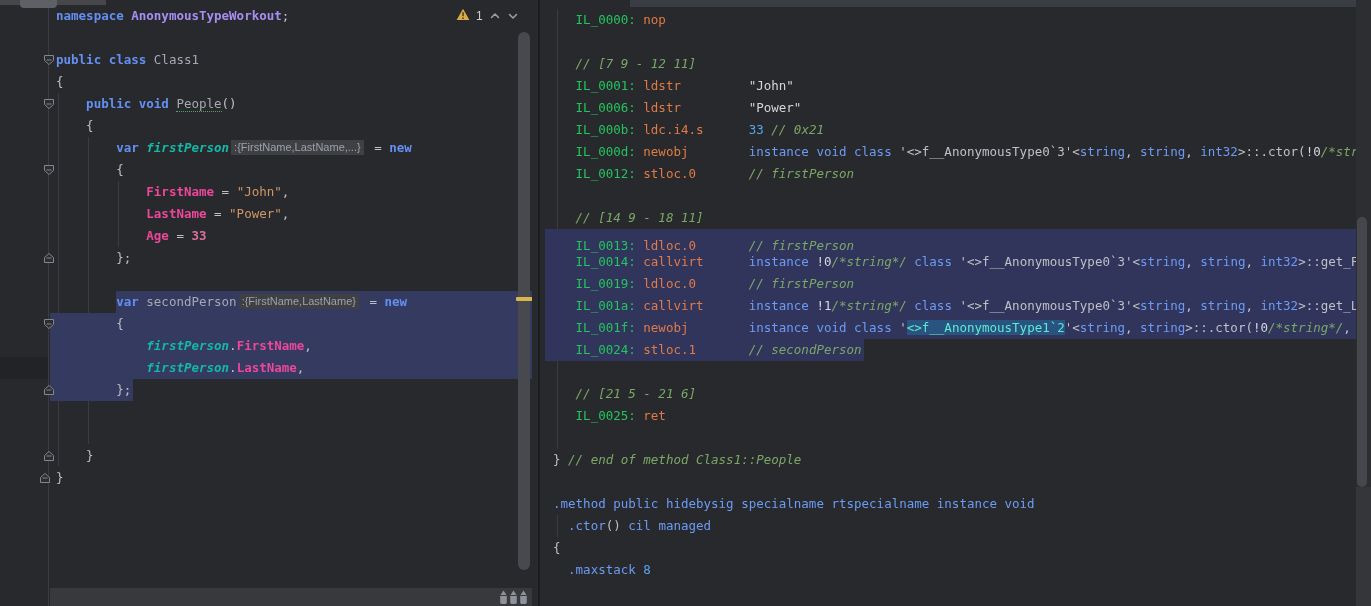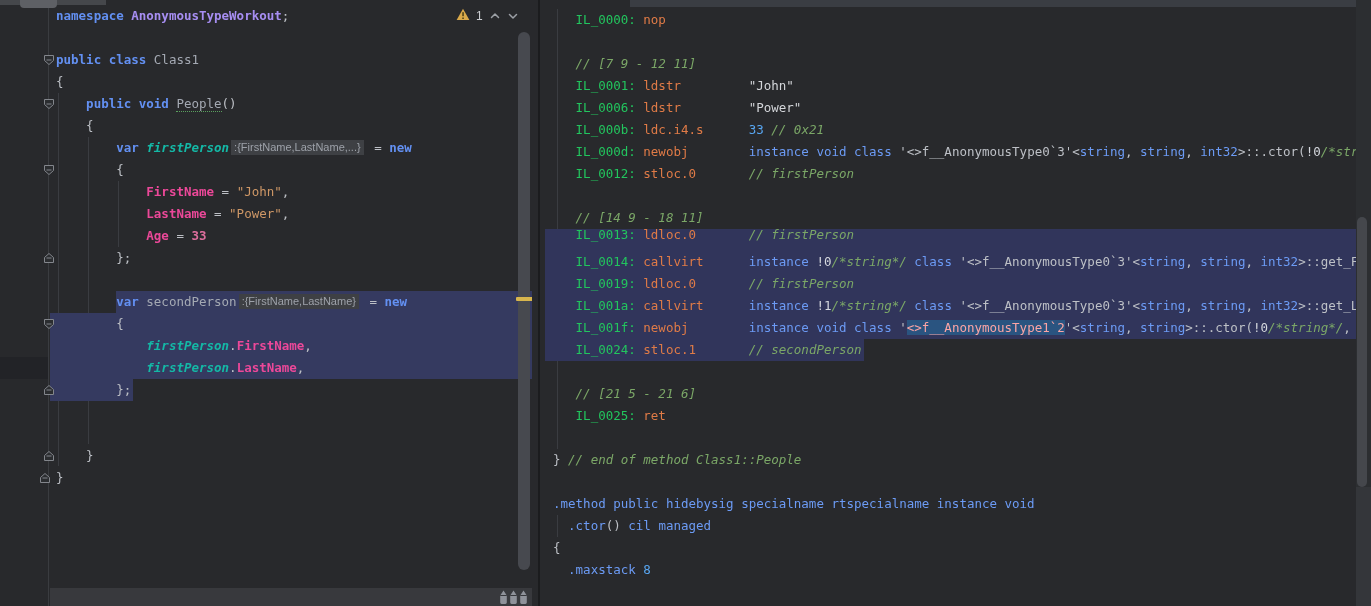--- a/index.html
+++ b/index.html
@@ -25,21 +25,21 @@
          font-family:"Liberation Sans",sans-serif;font-size:11px;padding:0 3px;margin:0 3px 0 2px;
          border-radius:0;background:#3e4044;color:#9da1a9;vertical-align:middle;}
   
   .lbl{color:#22c55e;}
   .op{color:#e07b47;text-align:right;}
   .kw2{color:#6c9bf5;}
   .wh{color:#d5d8de;}
   .str2{color:#d4d6da;}
   .num2{color:#58a6f2;}
   .cm{color:#7ba767;font-style:italic;}
-  .hl{color:#fca5a5;background:#2a5480;border-radius:0;}
+  .hl{color:#5eead4;background:#2a5480;border-radius:0;}
   
   .sel{position:absolute;z-index:1;}
   .sel-left{background:#353a60;}
   .sel-right{background:#31355b;}
   .guide{position:absolute;width:1px;background:#3a3c41;z-index:0;}
   #gutter-line{position:absolute;left:48px;top:0;width:1px;height:606px;background:#3a3c40;z-index:1;}
   #caret-gutter-band{position:absolute;left:0;top:357px;width:48px;height:22px;background:#222327;z-index:0;}
   .fold{position:absolute;width:12px;height:12px;z-index:3;cursor:pointer;}
   #left-scroll-thumb{position:absolute;left:518px;top:32px;width:12px;height:538px;border-radius:6px;
                      background:#47494f;z-index:5;}
@@ -194,21 +194,21 @@
 
     <div id="right-code">
         <div class="line" style="top: 9px; left: 11px;"><span class="lbl">   IL_0000: </span><span class="op">nop</span></div>
         <div class="line" style="top: 53px; left: 11px;"><span class="cm">   // [7 9 - 12 11]</span></div>
         <div class="line" style="top: 75px; left: 11px;"><span class="lbl">   IL_0001: </span><span class="op">ldstr</span><span class="str2">         "John"</span></div>
         <div class="line" style="top: 97px; left: 11px;"><span class="lbl">   IL_0006: </span><span class="op">ldstr</span><span class="str2">         "Power"</span></div>
         <div class="line" style="top: 119px; left: 11px;"><span class="lbl">   IL_000b: </span><span class="op">ldc.i4.s</span><span class="num2">      33</span><span class="cm"> // 0x21</span></div>
         <div class="line" style="top: 141px; left: 11px;"><span class="lbl">   IL_000d: </span><span class="op">newobj</span><span class="kw2">        instance void class</span><span class="pn"> '&lt;&gt;f__AnonymousType0`3'&lt;</span><span class="kw2">string</span><span class="pn">, </span><span class="kw2">string</span><span class="pn">, </span><span class="kw2">int32</span><span class="pn">&gt;::.ctor(</span><span class="wh">!0</span><span class="cm">/*string*/</span></div>
         <div class="line" style="top: 163px; left: 11px;"><span class="lbl">   IL_0012: </span><span class="op">stloc.0</span><span class="cm">       // firstPerson</span></div>
         <div class="line" style="top: 207px; left: 11px;"><span class="cm">   // [14 9 - 18 11]</span></div>
-        <div class="line" style="top: 224px; left: 11px;"><span class="lbl">   IL_0013: </span><span class="op">ldloc.0</span><span class="cm">       // firstPerson</span></div>
+        <div class="line" style="top: 235px; left: 11px;"><span class="lbl">   IL_0013: </span><span class="op">ldloc.0</span><span class="cm">       // firstPerson</span></div>
         <div class="line" style="top: 251px; left: 11px;"><span class="lbl">   IL_0014: </span><span class="op">callvirt</span><span class="kw2">      instance </span><span class="wh">!0</span><span class="cm">/*string*/</span><span class="kw2"> class</span><span class="pn"> '&lt;&gt;f__AnonymousType0`3'&lt;</span><span class="kw2">string</span><span class="pn">, </span><span class="kw2">string</span><span class="pn">, </span><span class="kw2">int32</span><span class="pn">&gt;::get_FirstName()</span></div>
         <div class="line" style="top: 273px; left: 11px;"><span class="lbl">   IL_0019: </span><span class="op">ldloc.0</span><span class="cm">       // firstPerson</span></div>
         <div class="line" style="top: 295px; left: 11px;"><span class="lbl">   IL_001a: </span><span class="op">callvirt</span><span class="kw2">      instance </span><span class="wh">!1</span><span class="cm">/*string*/</span><span class="kw2"> class</span><span class="pn"> '&lt;&gt;f__AnonymousType0`3'&lt;</span><span class="kw2">string</span><span class="pn">, </span><span class="kw2">string</span><span class="pn">, </span><span class="kw2">int32</span><span class="pn">&gt;::get_LastName()</span></div>
         <div class="line" style="top: 317px; left: 11px;"><span class="lbl">   IL_001f: </span><span class="op">newobj</span><span class="kw2">        instance void class</span><span class="pn"> '</span><span class="hl">&lt;&gt;f__AnonymousType1`2</span><span class="pn">'&lt;</span><span class="kw2">string</span><span class="pn">, </span><span class="kw2">string</span><span class="pn">&gt;::.ctor(</span><span class="wh">!0</span><span class="cm">/*string*/</span><span class="pn">, </span><span class="wh">!1</span></div>
         <div class="line" style="top: 339px; left: 11px;"><span class="lbl">   IL_0024: </span><span class="op">stloc.1</span><span class="cm">       // secondPerson</span></div>
         <div class="line" style="top: 383px; left: 11px;"><span class="cm">   // [21 5 - 21 6]</span></div>
         <div class="line" style="top: 405px; left: 11px;"><span class="lbl">   IL_0025: </span><span class="op">ret</span></div>
         <div class="line" style="top: 449px; left: 11px;"><span class="pn">} </span><span class="cm">// end of method Class1::People</span></div>
         <div class="line" style="top: 493px; left: 11px;"><span class="kw2">.method public hidebysig specialname rtspecialname instance void</span></div>
         <div class="line" style="top: 515px; left: 11px;"><span class="kw2">  .ctor</span><span class="pn">()</span><span class="kw2"> cil managed</span></div>

